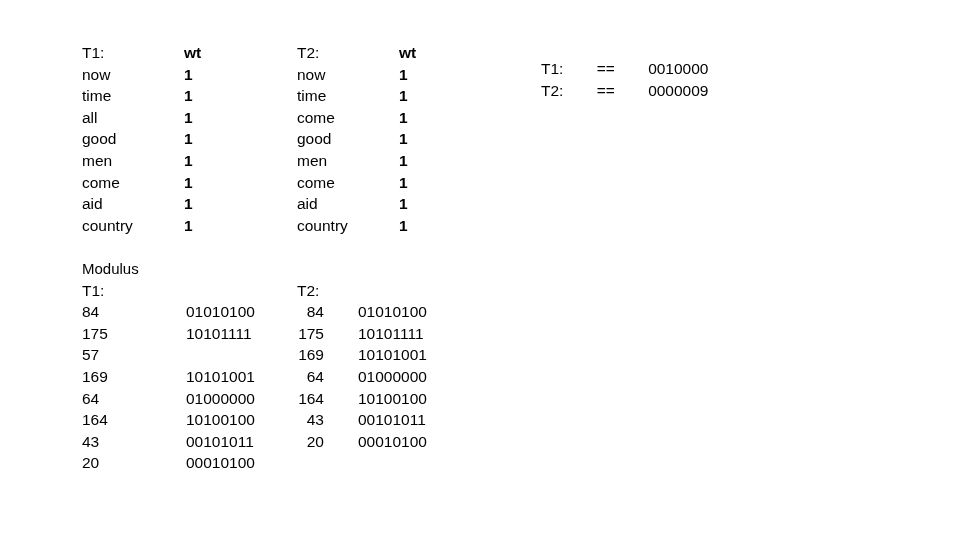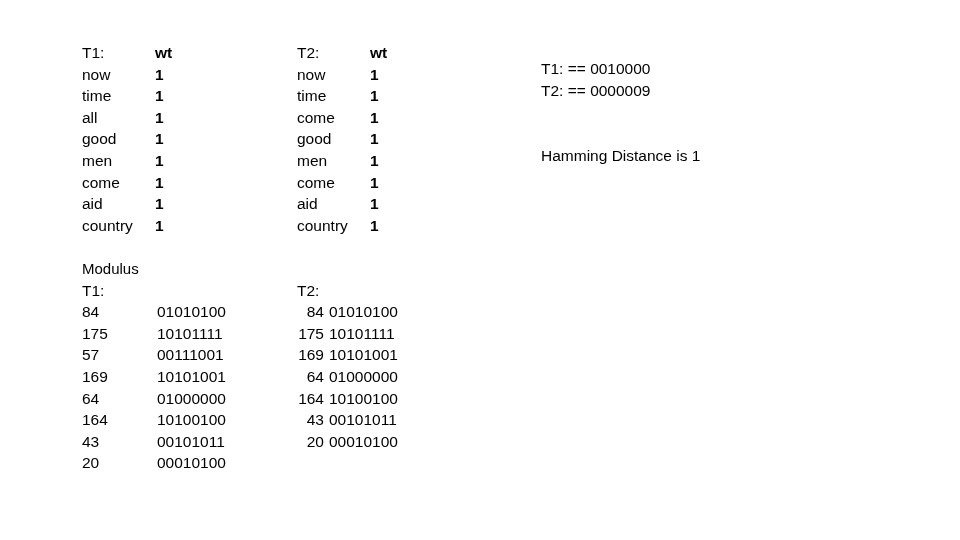--- a/index.html
+++ b/index.html
@@ -28,20 +28,21 @@
     position: absolute;
   }
 
   .row {
     display: flex;
     align-items: baseline;
     height: 21.6px;
     line-height: 21.6px;
     white-space: pre;
     font-size: 15.5px;
+    gap: 29px;
   }
 
   
   #term-table-t1 { left: 82px; top: 42px; }
   #term-table-t2 { left: 297px; top: 42px; }
 
   .term-table .col-term {
     width: 73px;
     flex: 0 0 73px;
   }
@@ -200,21 +201,20 @@
     <div class="row">
       <span class="col-dec">84</span>
       <span class="col-bin">01010100</span>
     </div>
     <div class="row">
       <span class="col-dec">175</span>
       <span class="col-bin">10101111</span>
     </div>
     <div class="row">
       <span class="col-dec">57</span>
-      <span class="col-bin">00111001</span>
     </div>
     <div class="row">
       <span class="col-dec">169</span>
       <span class="col-bin">10101001</span>
     </div>
     <div class="row">
       <span class="col-dec">64</span>
       <span class="col-bin">01000000</span>
     </div>
     <div class="row">
@@ -272,15 +272,14 @@
       <span> == </span>
       <span>0010000</span>
     </div>
     <div class="row">
       <span>T2:</span>
       <span> == </span>
       <span>0000009</span>
     </div>
   </div>
 
-  <div id="hamming-result">Hamming Distance is 1</div>
 
 </div>
 
 </body></html>

